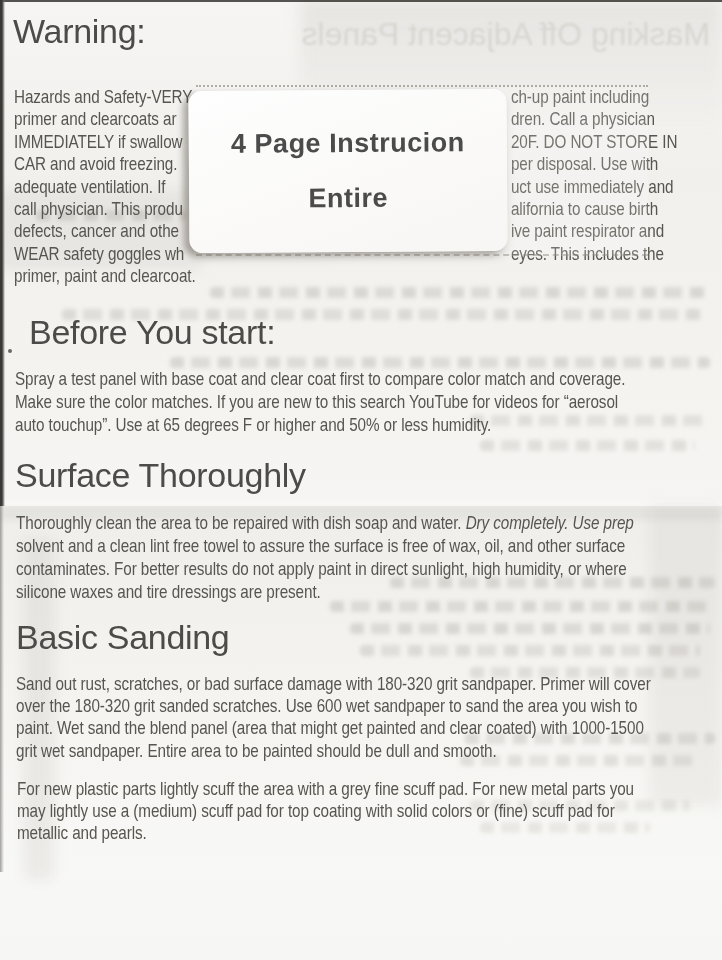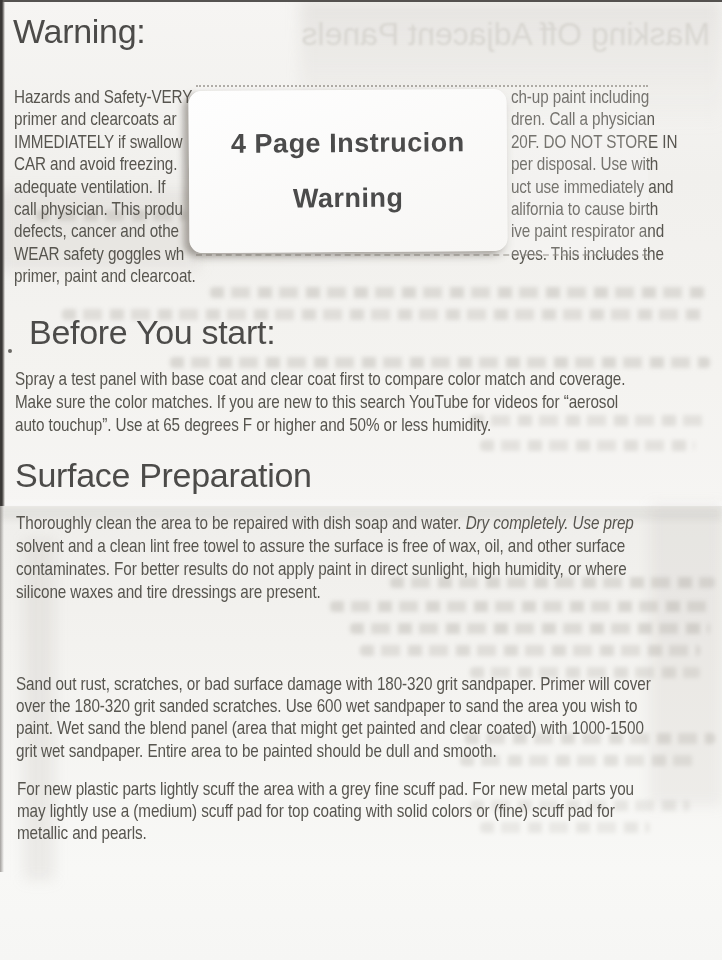--- a/index.html
+++ b/index.html
@@ -151,43 +151,44 @@
     <div class="wrow">
       <span>primer, paint and clearcoat.</span>
       <span class="wr"></span>
     </div>
   </div>
 
   <div class="liner"></div>
 
   <div class="label">
     <div class="lt">4 Page Instrucion</div>
-    <div class="lt">Warning</div>
+    <div class="lt">Entire</div>
   </div>
 
   <div class="h1" style="left:13px; top:313px;margin-left:16px;">Before You start:</div>
   <div class="dot"></div>
 
   <div class="para lh23" style="left:15px; top:367px;">
     <div class="ln">Spray a test panel with base coat and clear coat first to compare color match and coverage.</div>
     <div class="ln">Make sure the color matches.  If you are new to this search YouTube for videos for “aerosol</div>
     <div class="ln">auto touchup”.  Use at 65 degrees F or higher and 50% or less humidity.</div>
   </div>
 
-  <div class="h1" style="left:15px; top:456px;">Surface Preparation</div>
+  <div class="h1" style="left:15px; top:456px;">Surface Thoroughly</div>
 
   <div class="para lh23" style="left:16px; top:511px;">
     <div class="ln">
       <span>Thoroughly clean the area to be repaired with dish soap and water.  </span><span class="it">Dry completely. Use prep</span>
     </div>
     <div class="ln">solvent and a clean lint free towel to assure the surface is free of wax, oil, and other surface</div>
     <div class="ln">contaminates. For better results do not apply paint in direct sunlight, high humidity, or where</div>
     <div class="ln">silicone waxes and tire dressings are present.</div>
   </div>
 
+  <div class="h1" style="left:16px; top:618px;">Basic Sanding</div>
 
   <div class="para lh22" style="left:16px; top:673px;">
     <div class="ln">Sand out rust, scratches, or bad surface damage with 180-320 grit sandpaper. Primer will cover</div>
     <div class="ln">over the 180-320 grit sanded scratches. Use 600 wet sandpaper to sand the area you wish to</div>
     <div class="ln">paint. Wet sand the blend panel (area that might get painted and clear coated) with 1000-1500</div>
     <div class="ln">grit wet sandpaper. Entire area to be painted should be dull and smooth.</div>
   </div>
 
   <div class="para lh22" style="left:17px; top:778px;">
     <div class="ln">For new plastic parts lightly scuff the area with a grey fine scuff pad. For new metal parts you</div>

